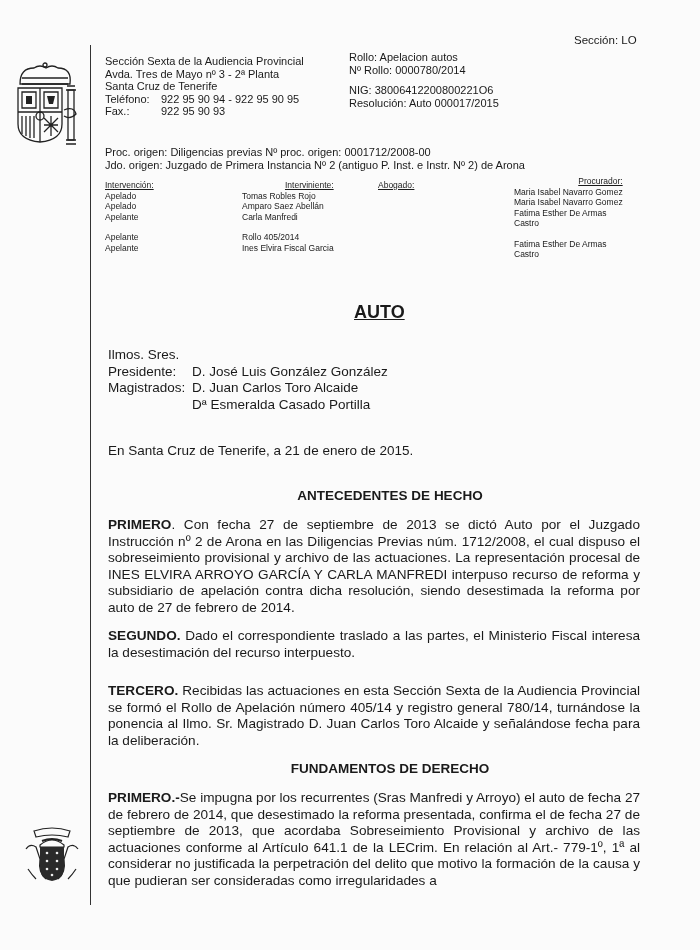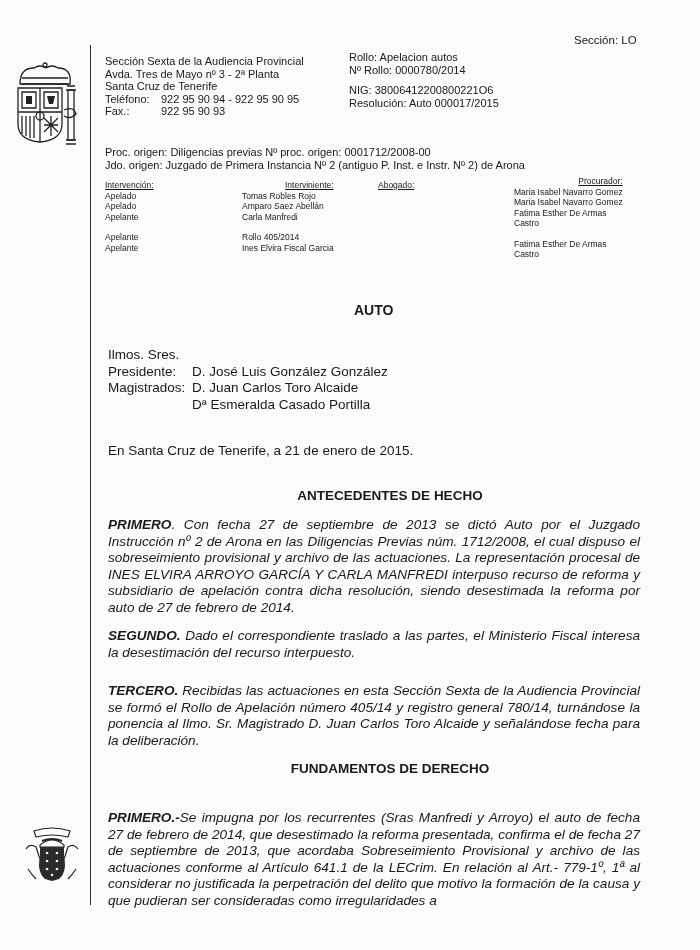--- a/index.html
+++ b/index.html
@@ -5,21 +5,21 @@
   html, body { margin:0; padding:0; }
   body { width:700px; height:950px; background:#fbfbfb; position:relative; overflow:hidden;
          font-family:"Liberation Sans", sans-serif; color:#1a1a1a; }
   .abs { position:absolute; }
   .vline { position:absolute; left:90px; top:45px; width:1px; height:860px; background:#333; }
   .hdr { font-size:11px; line-height:12.5px; }
   .small { font-size:8.5px; line-height:10.5px; }
   .small .u { text-decoration:underline;text-align:right; }
   .court { font-size:13.5px; line-height:16.5px; }
   .heading { font-weight:bold; font-size:13.5px; text-align:center; }
-  .para { font-size:13.6px; line-height:16.6px; text-align:justify; width:532px; left:108px;font-style:italic; }
+  .para { font-size:13.6px; line-height:16.6px; text-align:justify; width:532px; left:108px; }
   .para b { font-weight:bold; }
   .line { display:block; }
   .crest { position:absolute; }
   .tab { display:inline-block; }
 </style>
 </head>
 <body>
 
 <div class="vline"></div>
 
@@ -94,21 +94,21 @@
   <span class="line u">Procurador:</span>
   <span class="line">Maria Isabel Navarro Gomez</span>
   <span class="line">Maria Isabel Navarro Gomez</span>
   <span class="line">Fatima Esther De Armas</span>
   <span class="line">Castro</span>
   <span class="line" style="height:10px"></span>
   <span class="line">Fatima Esther De Armas</span>
   <span class="line">Castro</span>
 </div>
 
-<div class="abs" style="left:354px; top:302px; font-weight:bold; font-size:14px;">AUTO</div>
+<div class="abs" style="left:354px; top:302px; font-weight:bold; font-size:18px;text-decoration:underline;">AUTO</div>
 
 <div class="abs court" style="left:108px; top:347px;">
   <span class="line">Ilmos. Sres.</span>
   <span class="line"><span class="tab" style="width:84px">Presidente:</span><span>D. José Luis González González</span></span>
   <span class="line"><span class="tab" style="width:84px">Magistrados:</span><span>D. Juan Carlos Toro Alcaide</span></span>
   <span class="line"><span class="tab" style="width:84px"></span><span>Dª Esmeralda Casado Portilla</span></span>
 </div>
 
 <div class="abs court" style="left:108px; top:443px;">En Santa Cruz de Tenerife, a 21 de enero de 2015.</div>
 
@@ -121,21 +121,21 @@
 <div class="abs para" style="top:628px;">
   <b>SEGUNDO.</b><span> Dado el correspondiente traslado a las partes, el Ministerio Fiscal interesa la desestimación del recurso interpuesto.</span>
 </div>
 
 <div class="abs para" style="top:683px;">
   <b>TERCERO.</b><span> Recibidas las actuaciones en esta Sección Sexta de la Audiencia Provincial se formó el Rollo de Apelación número 405/14 y registro general 780/14, turnándose la ponencia al Ilmo. Sr. Magistrado D. Juan Carlos Toro Alcaide y señalándose fecha para la deliberación.</span>
 </div>
 
 <div class="abs heading" style="left:90px; width:600px; top:761px;">FUNDAMENTOS DE DERECHO</div>
 
-<div class="abs para" style="top:790px;margin-top:20px;">
+<div class="abs para" style="top:790px;">
   <b>PRIMERO.-</b><span>Se impugna por los recurrentes (Sras Manfredi y Arroyo) el auto de fecha 27 de febrero de 2014, que desestimado la reforma presentada, confirma el de fecha 27 de septiembre de 2013, que acordaba Sobreseimiento Provisional y archivo de las actuaciones conforme al Artículo 641.1 de la LECrim. En relación al Art.- 779-1º, 1ª al considerar no justificada la perpetración del delito que motivo la formación de la causa y que pudieran ser consideradas como irregularidades a</span>
 </div>
 
 <div class="crest" style="left:20px; top:825px; width:64px; height:60px;">
   <svg width="64" height="60" viewBox="0 0 64 60">
     <g fill="none" stroke="#222" stroke-width="1.2">
       <path d="M14 6 Q32 0 50 6 L48 12 Q32 8 16 12 Z"></path>
       <path d="M20 20 Q32 10 44 20 L44 22 H20 Z"></path>
       <path d="M6 24 q4 -6 10 -2 l4 12 q-2 14 6 20 M58 24 q-4 -6 -10 -2 l-4 12 q2 14 -6 20"></path>
       <path d="M8 44 q4 6 8 10 M56 44 q-4 6 -8 10"></path>

